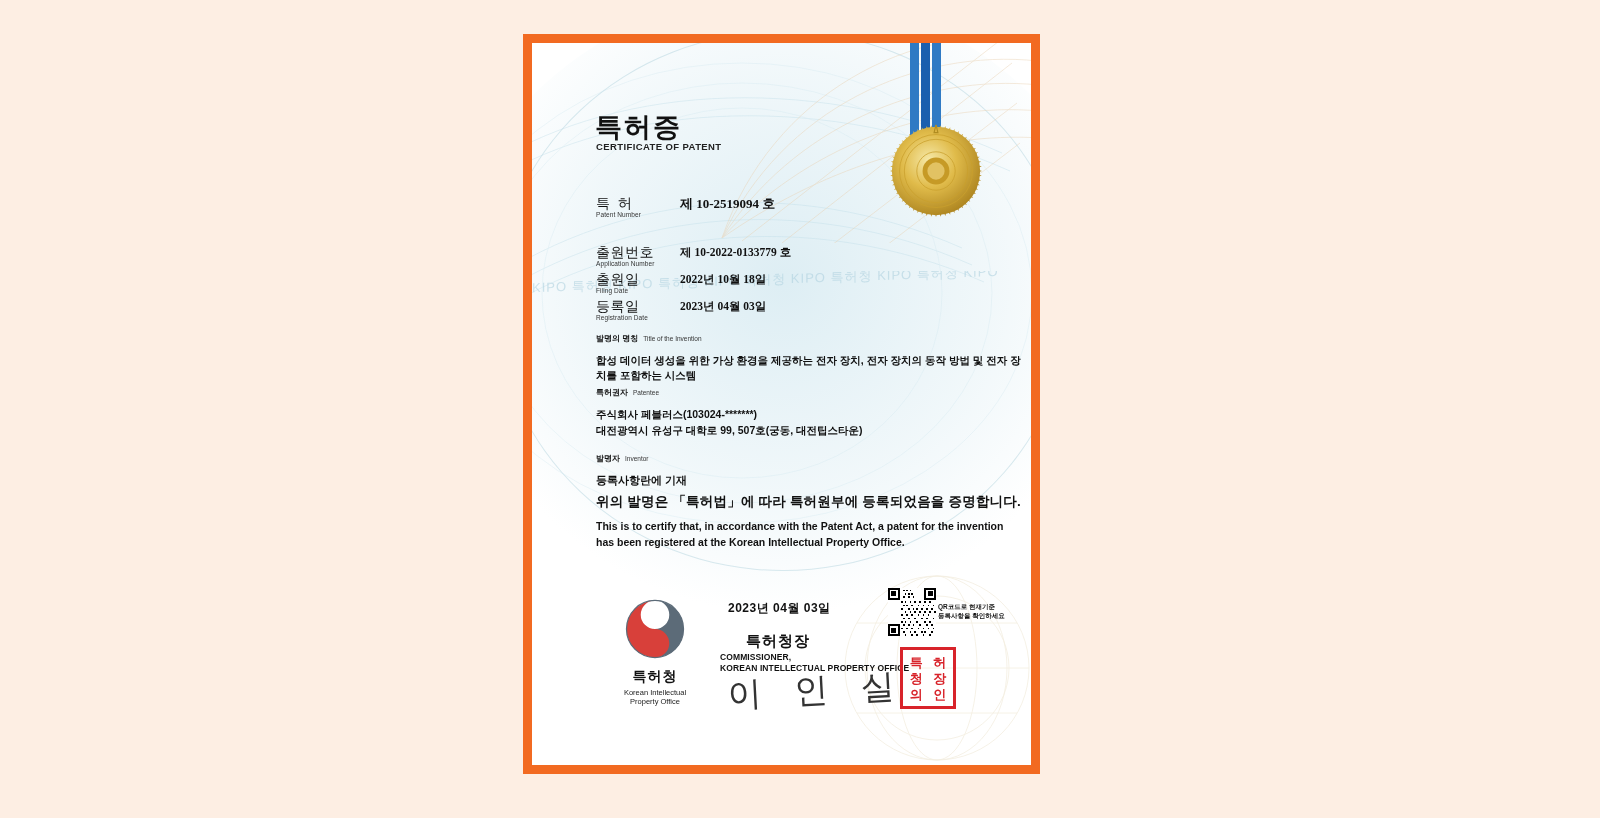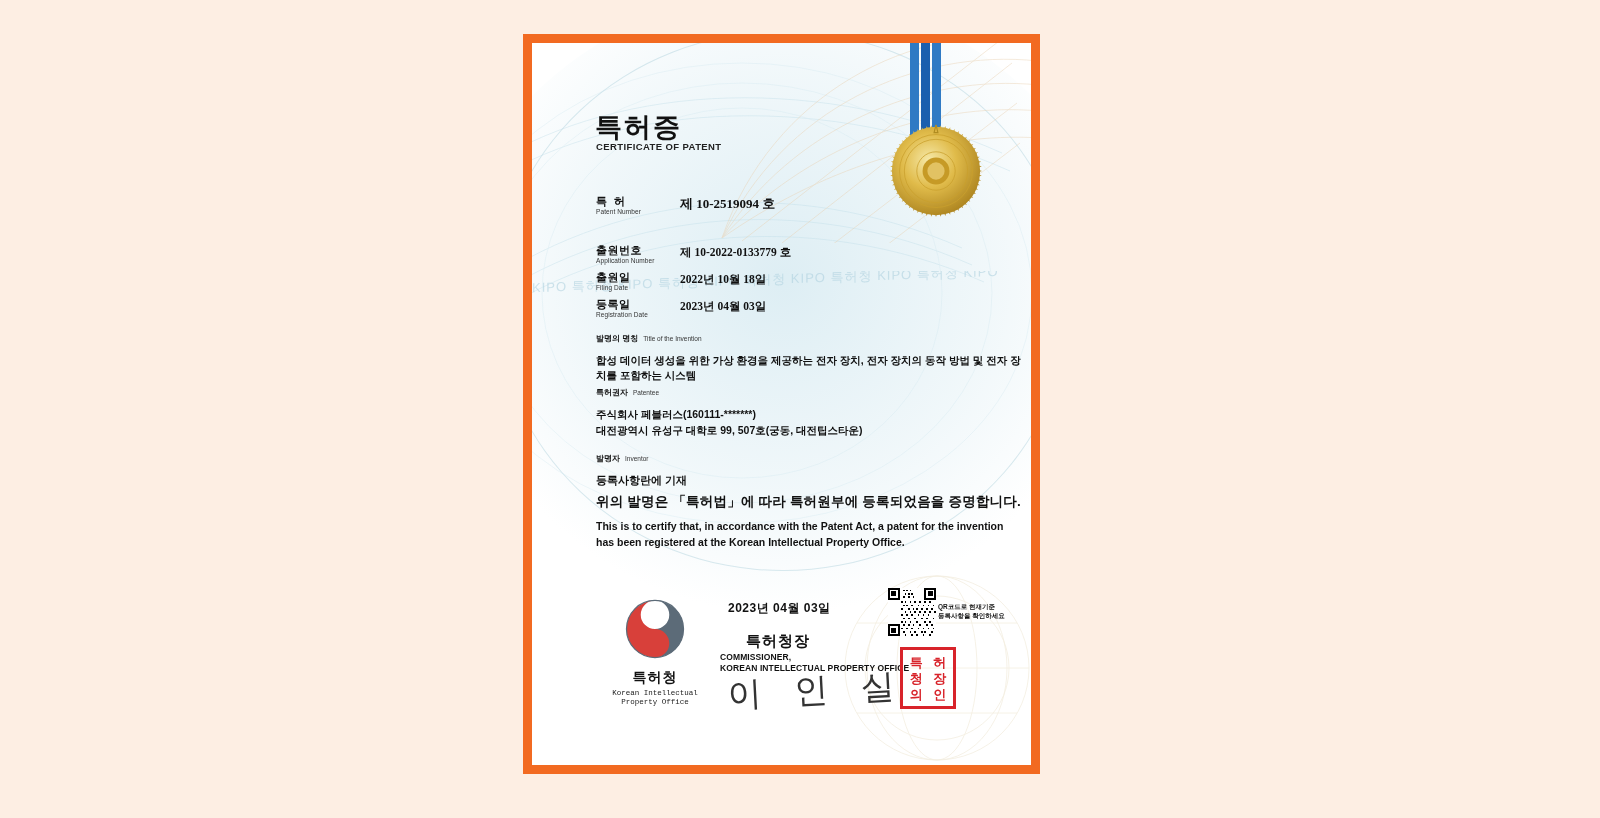--- a/index.html
+++ b/index.html
@@ -137,22 +137,22 @@
     font-size: 9.5px;
     font-weight: bold;
     color: #222;
     letter-spacing: 0.4px;
   }
 
   .field {
     position: absolute;
   }
   .field .lbl-ko {
-    font-size: 11px;
-    font-weight: bold;
+    font-size: 14px;
+    font-weight: normal;
     color: #111;
     letter-spacing: 2px;
     line-height: 1.15;
   }
   .field .lbl-en {
     font-size: 6.5px;
     color: #333;
     letter-spacing: 0.1px;
     line-height: 1.1;
   }
@@ -244,21 +244,20 @@
     white-space: nowrap;
   }
 
   
   .kipo-emblem {
     position: absolute;
     left: 58px;
     top: 555px;
     width: 130px;
     text-align: center;
-    font-family: Liberation Mono, monospace;
   }
   .kipo-name-ko {
     margin-top: 4px;
     font-size: 14px;
     font-weight: bold;
     color: #111;
     letter-spacing: 1px;
   }
   .kipo-name-en {
     margin-top: 2px;
@@ -435,21 +434,21 @@
       <div class="row-value" style="left:148px; top:256px;">2023년 04월 03일</div>
 
       <div class="section-head" style="left:64px; top:290px;">
         <span>발명의 명칭</span><span class="en">Title of the Invention</span>
       </div>
       <div class="section-body" style="left:64px; top:304px; width:425px;">합성 데이터 생성을 위한 가상 환경을 제공하는 전자 장치, 전자 장치의 동작 방법 및 전자 장치를 포함하는 시스템</div>
 
       <div class="section-head" style="left:64px; top:344px;">
         <span>특허권자</span><span class="en">Patentee</span>
       </div>
-      <div class="section-body" style="left:64px; top:358px;">주식회사 페블러스(160111-*******)</div>
+      <div class="section-body" style="left:64px; top:358px;">주식회사 페블러스(103024-*******)</div>
       <div class="section-body" style="left:64px; top:374px;">대전광역시 유성구 대학로 99, 507호(궁동, 대전팁스타운)</div>
 
       <div class="section-head" style="left:64px; top:410px;">
         <span>발명자</span><span class="en">Inventor</span>
       </div>
       <div class="section-body" style="left:64px; top:424px; font-size:11px;">등록사항란에 기재</div>
 
       <div class="statement-ko">위의 발명은 「특허법」에 따라 특허원부에 등록되었음을 증명합니다.</div>
       <div class="statement-en">This is to certify that, in accordance with the Patent Act, a patent for the invention has been registered at the Korean Intellectual Property Office.</div>
 

